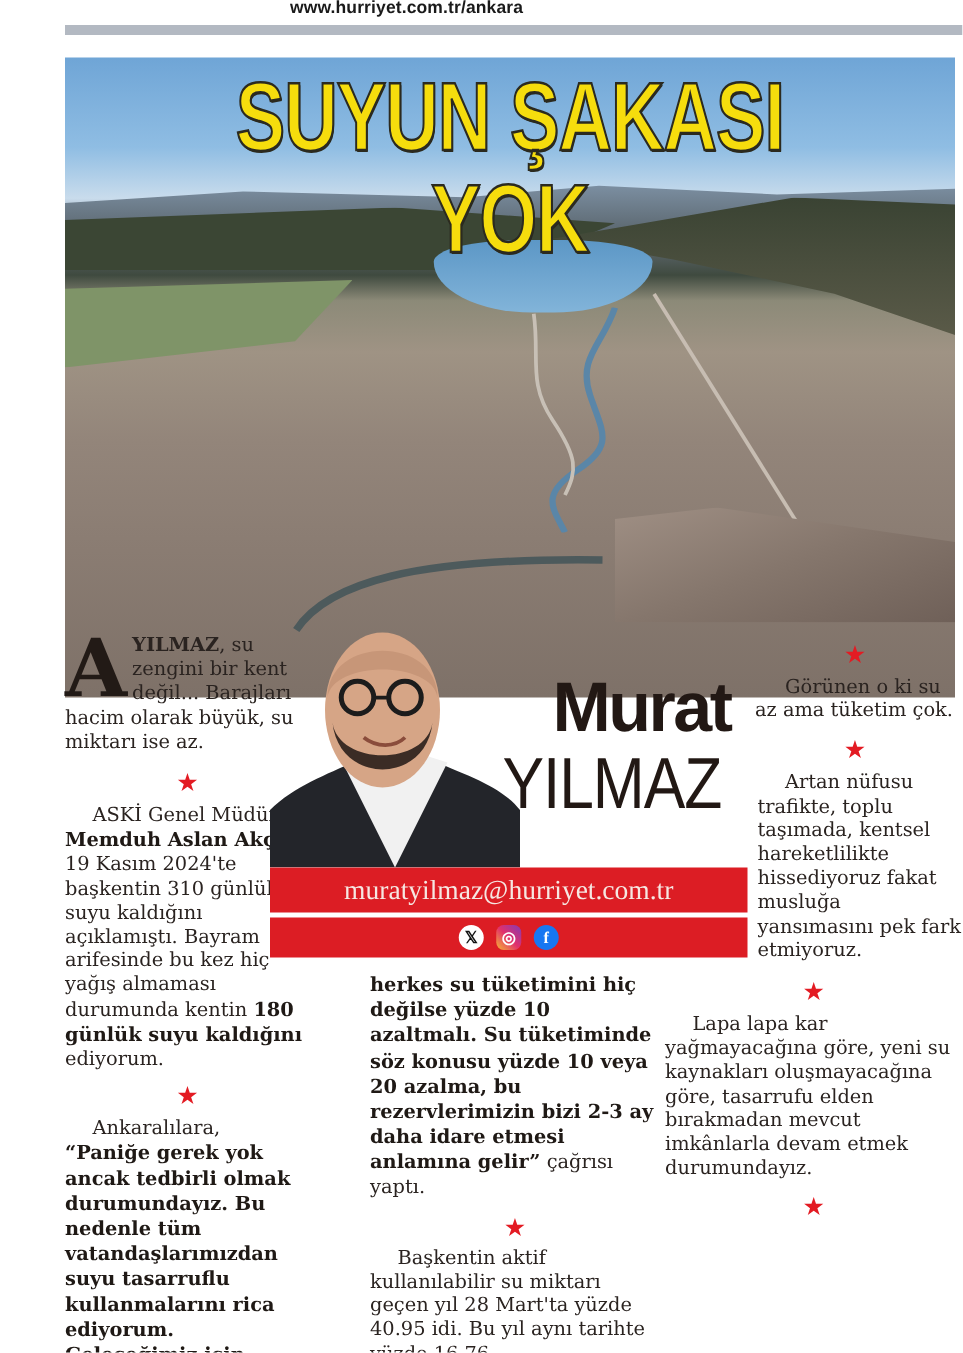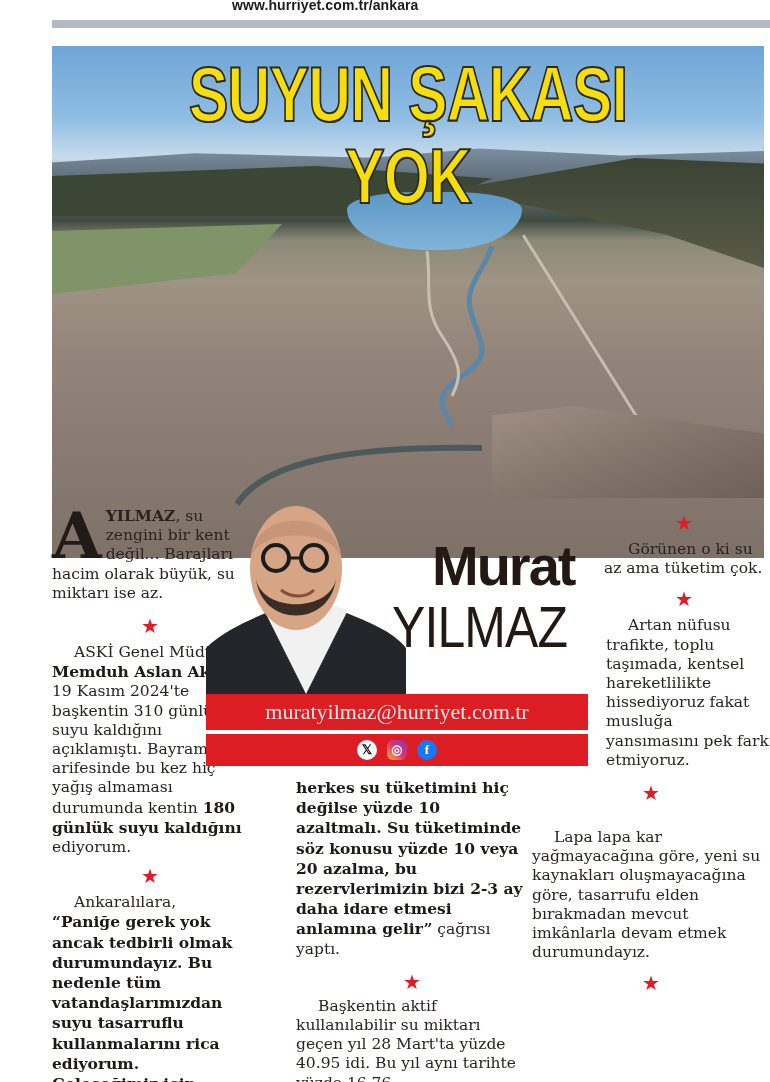--- a/index.html
+++ b/index.html
@@ -58,21 +58,21 @@
 
   .col-left { left: 52px; top: 506px; width: 196px; }
   .drop { float: left; font-size: 64px; line-height: 52px; font-weight: bold; color: #221a16; margin: 4px 4px 0 0; font-family: "DejaVu Serif", serif; }
   .kicker { font-weight: bold; }
 
   .col-mid { left: 296px; top: 778px; width: 232px; }
   .col-right { left: 532px; top: 512px; width: 238px; }
   .right-inner { padding-left: 66px; }
 
   .author {
-    position: absolute; left: 204px; top: 498px; width: 396px; height: 188px;
+    position: absolute; left: 214px; top: 498px; width: 396px; height: 188px;
   }
   .author .photo { position: absolute; left: 2px; top: 0; width: 200px; height: 196px; }
   .author .name-first {
     position: absolute; left: 228px; top: 38px;
     font-family: "Liberation Sans", sans-serif; font-weight: bold; font-size: 56px; line-height: 60px;
     color: #221814; letter-spacing: -2px;
   }
   .author .name-last {
     position: absolute; left: 188px; top: 96px;
     font-family: "Liberation Sans", sans-serif; font-weight: normal; font-size: 58px; line-height: 66px;
@@ -161,15 +161,15 @@
   <div class="right-inner">
     <span class="star">★</span>
   </div>
   <p class="indent right-inner" style="margin-top:6px; text-indent:0; padding-left:102px"></p>
   <p style="margin-top:0; padding-left:72px"><span style="padding-left:24px">Görünen o ki su az ama tüketim çok.</span></p>
   <div class="right-inner" style="margin-top:10px">
     <span class="star">★</span>
   </div>
   <p class="indent" style="margin-top:6px; padding-left:74px">Artan nüfusu trafikte, toplu taşımada, kentsel hareketlilikte hissediyoruz fakat musluğa yansımasını pek fark etmiyoruz.</p>
   <span class="star" style="margin-top:12px">★</span>
-  <p class="indent" style="margin-top:24px">Lapa lapa kar yağmayacağına göre, yeni su kaynakları oluşmayacağına göre, tasarrufu elden bırakmadan mevcut imkânlarla devam etmek durumundayız.</p>
+  <p class="indent" style="margin-top:6px">Lapa lapa kar yağmayacağına göre, yeni su kaynakları oluşmayacağına göre, tasarrufu elden bırakmadan mevcut imkânlarla devam etmek durumundayız.</p>
   <span class="star" style="margin-top:10px">★</span>
 </div>
 
 </body></html>

